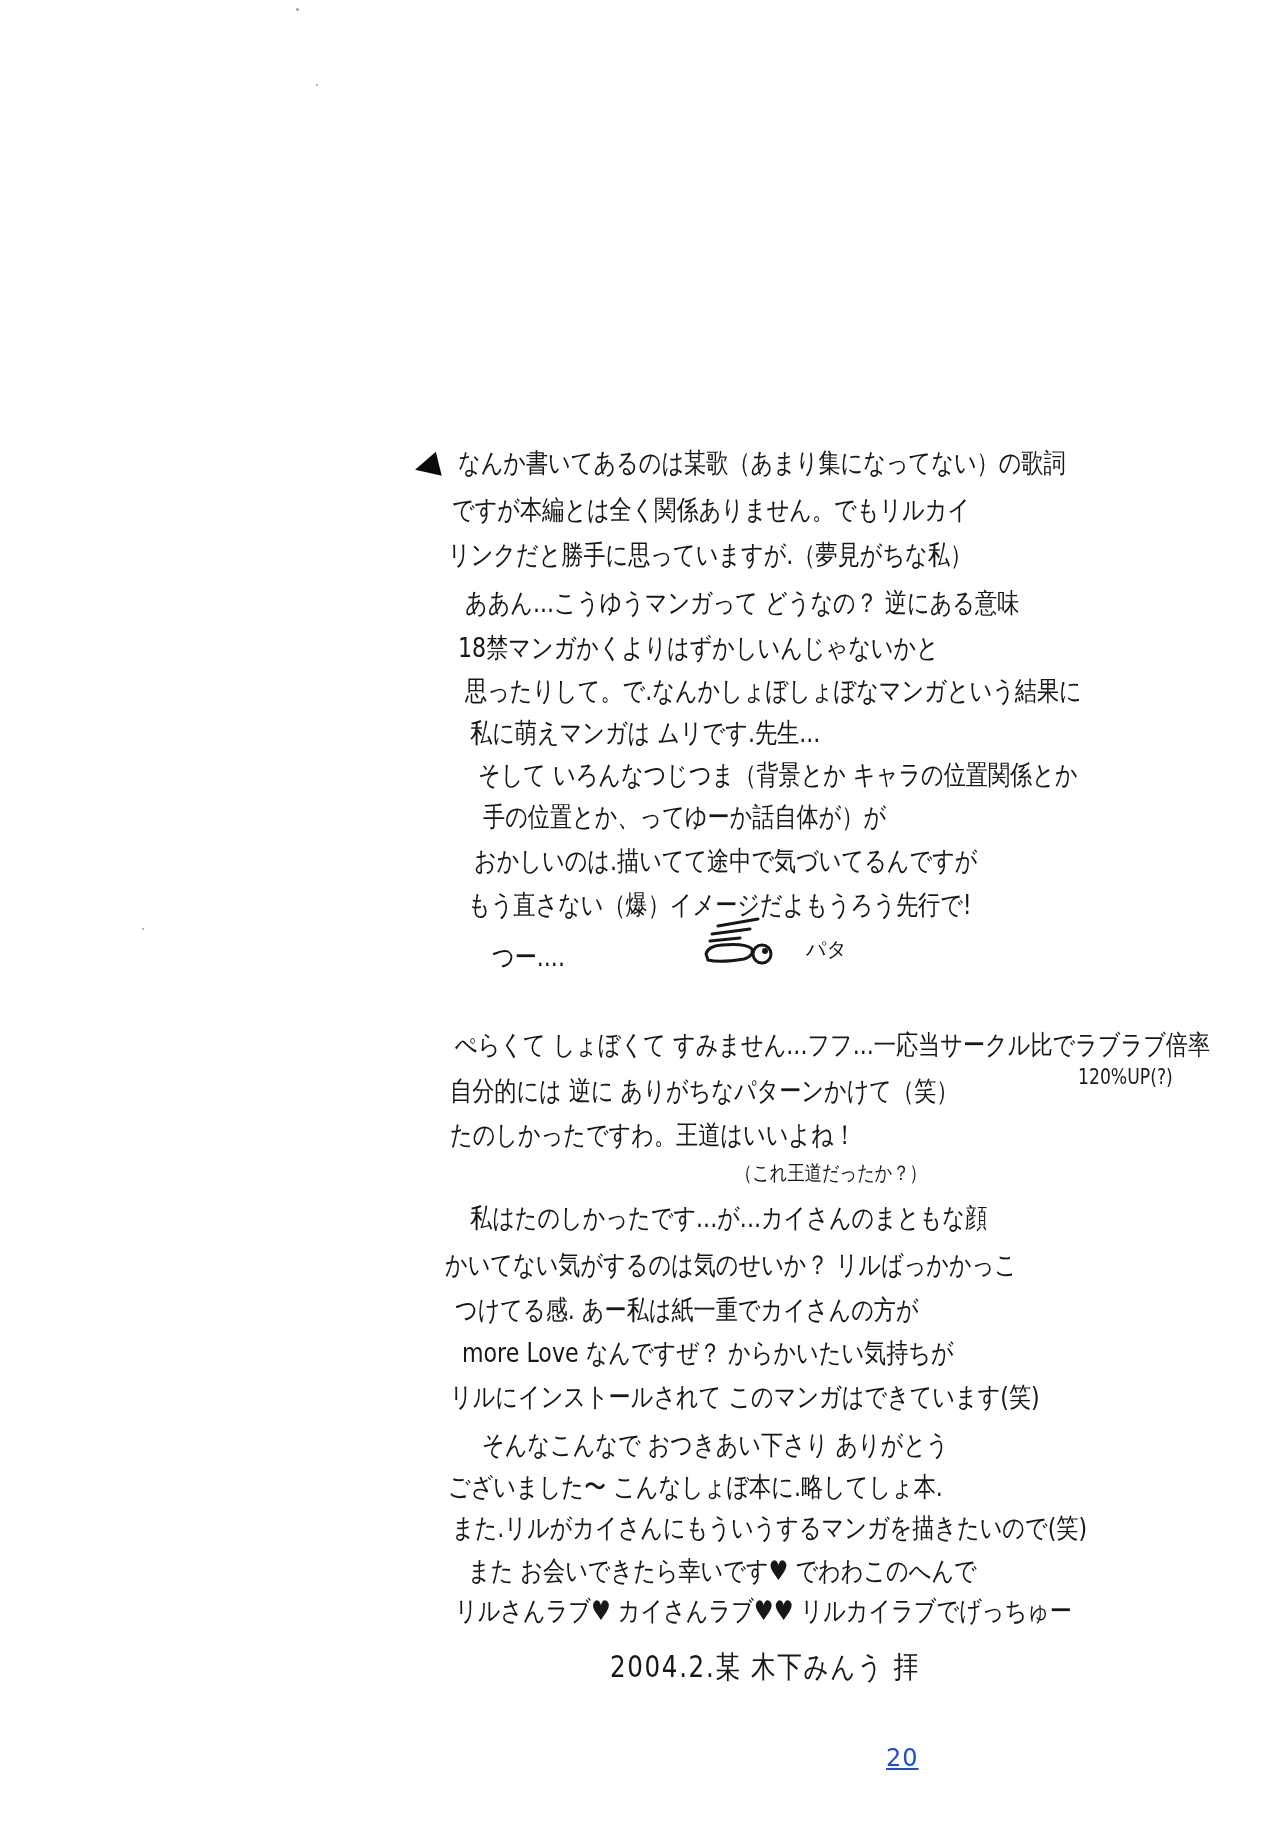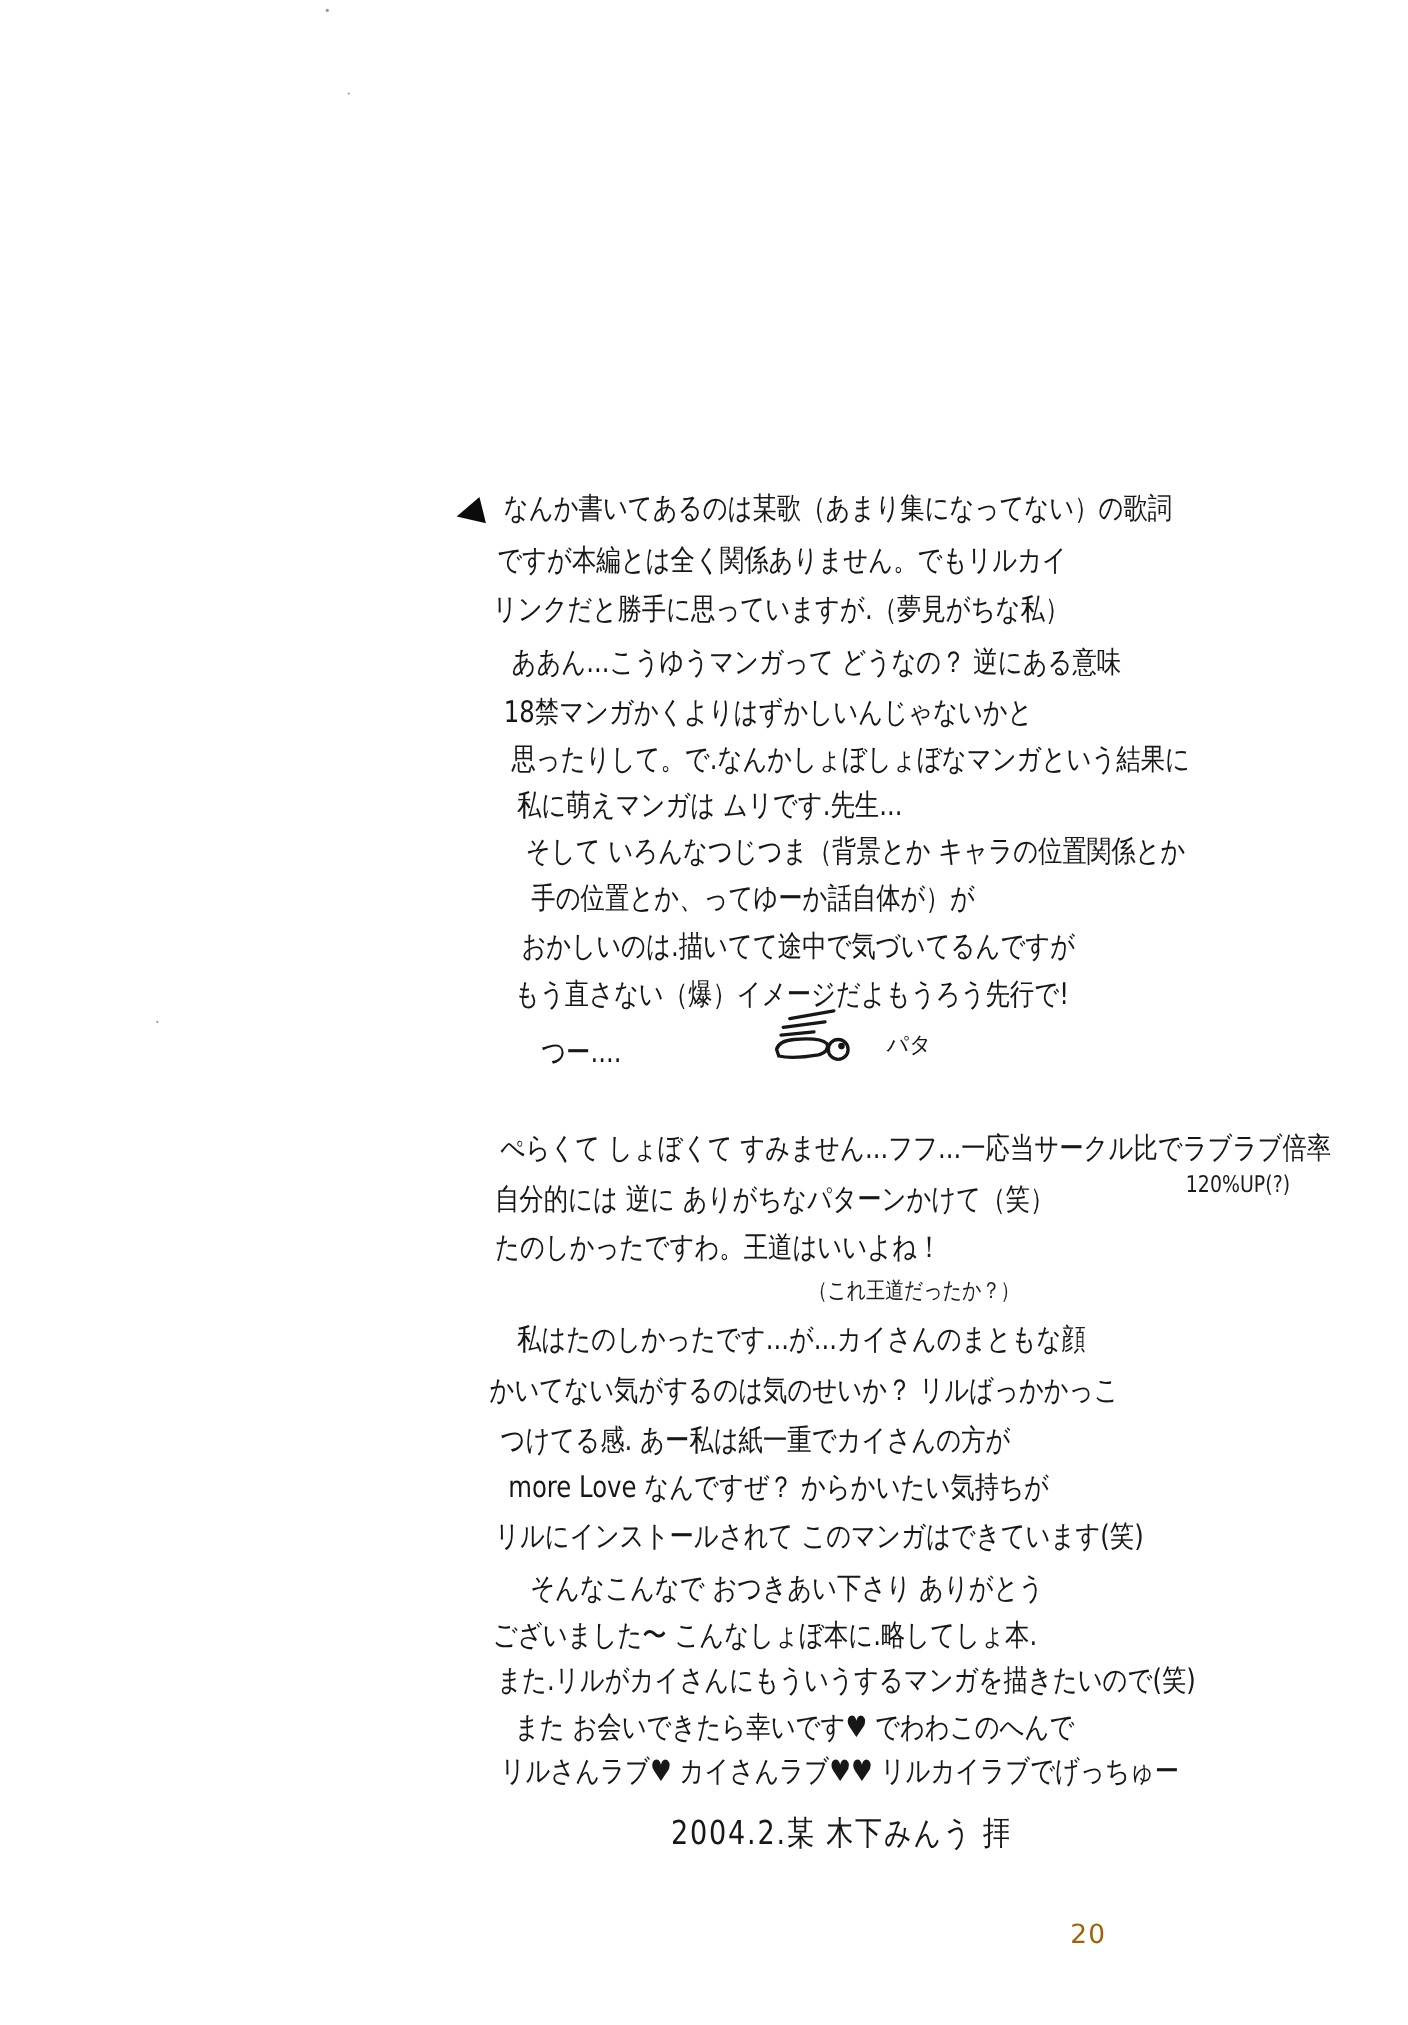--- a/index.html
+++ b/index.html
@@ -29,23 +29,24 @@
     font-size:32px; color:#0b0b0b;
     transform:rotate(-14deg);
     line-height:1;
   }
   .doodle { position:absolute; left:700px; top:916px; }
   .doodle-label {
     position:absolute; left:806px; top:936px;
     font-size:20px; color:#171717;
   }
   .page-number {
-    position:absolute; left:973px; top:1744px;
-    font-size:24px; color:#a16207;
+    position:absolute; left:886px; top:1744px;
+    font-size:24px; color:#1d4ed8;
     letter-spacing:1px;
+    text-decoration:underline;
   }
   .speck { position:absolute; background:#9a9a9a; border-radius:50%; }
 </style>
 </head>
 <body>
 
 <div class="page">
 
   <div class="marker">◀</div>
 

